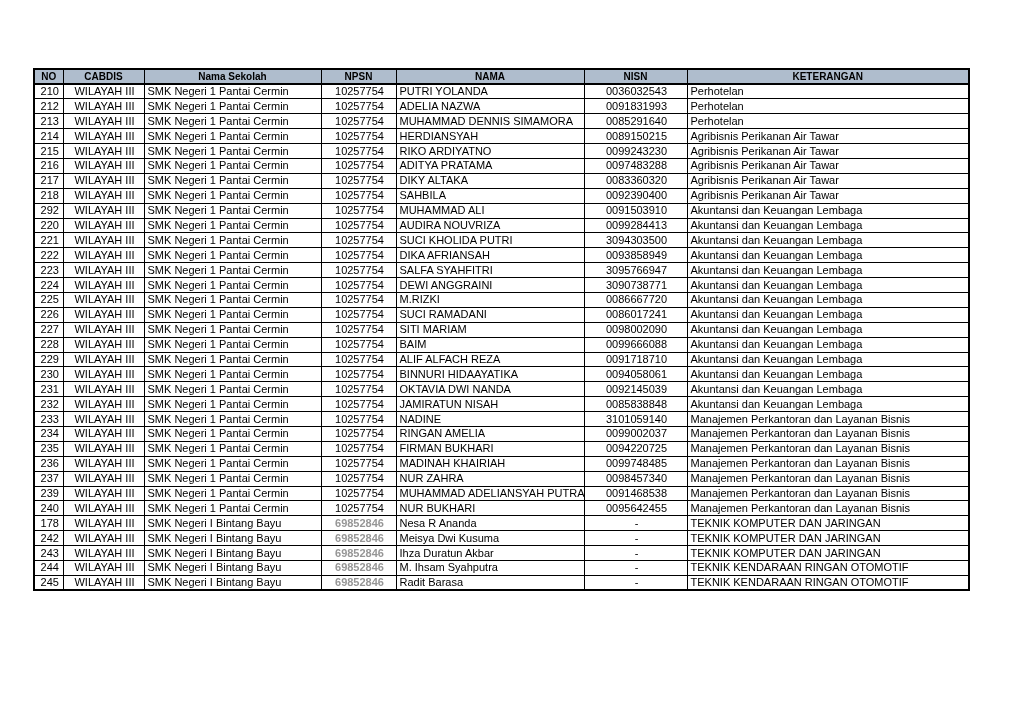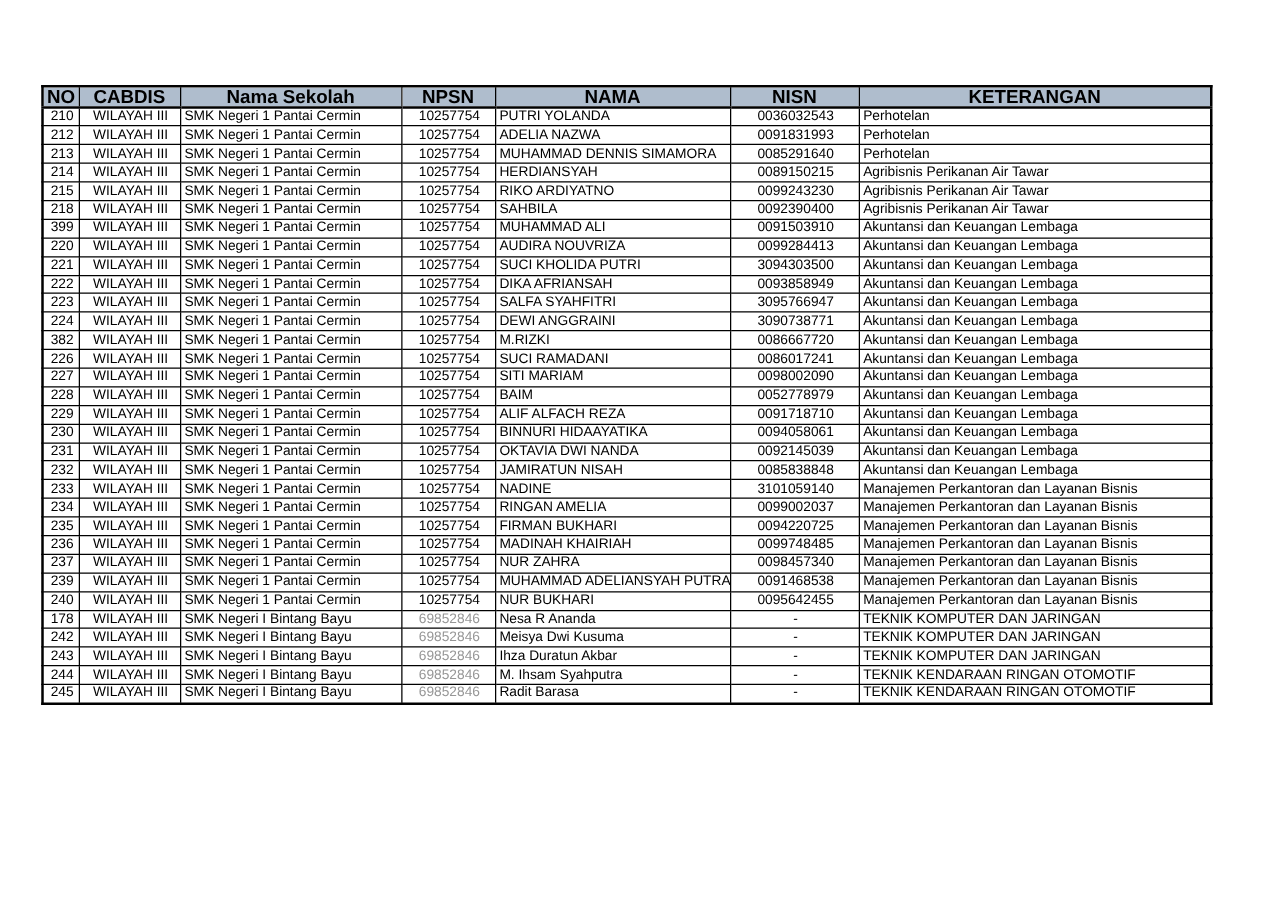--- a/index.html
+++ b/index.html
@@ -33,38 +33,38 @@
     table-layout: fixed;
     border: 2px solid var(--border-color);
     font-size: 11px;
     line-height: 1;
   }
   table.student-table th {
     background: var(--header-bg);
     border: 1px solid var(--border-color);
     border-bottom: 2px solid var(--border-color);
     font-weight: bold;
-    font-size: 15px;
+    font-size: 10px;
     height: 15px;
     text-align: center;
     white-space: nowrap;
     overflow: hidden;
     padding: 0 2px;
   }
   table.student-table td {
     border: 1px solid var(--border-color);
     height: 14.9px;
     white-space: nowrap;
     overflow: hidden;
     padding: 0 1px 0 3px;
     font-size: 11px;
   }
   td.align-center { text-align: center; padding: 0; }
   td.align-left   { text-align: left; }
-  td.npsn-muted   { color: var(--muted-npsn); }
+  td.npsn-muted   { color: var(--muted-npsn); font-weight: bold; }
 </style>
 </head>
 <body>
 
 <div class="page">
   <table class="student-table">
     <colgroup>
       <col style="width:29px">
       <col style="width:81px">
       <col style="width:177px">
@@ -124,30 +124,48 @@
         <tr>
           <td class="align-center">215</td>
           <td class="align-center">WILAYAH III</td>
           <td class="align-left">SMK Negeri 1 Pantai Cermin</td>
           <td class="align-center">10257754</td>
           <td class="align-left">RIKO ARDIYATNO</td>
           <td class="align-center">0099243230</td>
           <td class="align-left">Agribisnis Perikanan Air Tawar</td>
         </tr>
         <tr>
+          <td class="align-center">216</td>
+          <td class="align-center">WILAYAH III</td>
+          <td class="align-left">SMK Negeri 1 Pantai Cermin</td>
+          <td class="align-center">10257754</td>
+          <td class="align-left">ADITYA PRATAMA</td>
+          <td class="align-center">0097483288</td>
+          <td class="align-left">Agribisnis Perikanan Air Tawar</td>
+        </tr>
+        <tr>
+          <td class="align-center">217</td>
+          <td class="align-center">WILAYAH III</td>
+          <td class="align-left">SMK Negeri 1 Pantai Cermin</td>
+          <td class="align-center">10257754</td>
+          <td class="align-left">DIKY ALTAKA</td>
+          <td class="align-center">0083360320</td>
+          <td class="align-left">Agribisnis Perikanan Air Tawar</td>
+        </tr>
+        <tr>
           <td class="align-center">218</td>
           <td class="align-center">WILAYAH III</td>
           <td class="align-left">SMK Negeri 1 Pantai Cermin</td>
           <td class="align-center">10257754</td>
           <td class="align-left">SAHBILA</td>
           <td class="align-center">0092390400</td>
           <td class="align-left">Agribisnis Perikanan Air Tawar</td>
         </tr>
         <tr>
-          <td class="align-center">399</td>
+          <td class="align-center">292</td>
           <td class="align-center">WILAYAH III</td>
           <td class="align-left">SMK Negeri 1 Pantai Cermin</td>
           <td class="align-center">10257754</td>
           <td class="align-left">MUHAMMAD ALI</td>
           <td class="align-center">0091503910</td>
           <td class="align-left">Akuntansi dan Keuangan Lembaga</td>
         </tr>
         <tr>
           <td class="align-center">220</td>
           <td class="align-center">WILAYAH III</td>
@@ -187,21 +205,21 @@
         <tr>
           <td class="align-center">224</td>
           <td class="align-center">WILAYAH III</td>
           <td class="align-left">SMK Negeri 1 Pantai Cermin</td>
           <td class="align-center">10257754</td>
           <td class="align-left">DEWI ANGGRAINI</td>
           <td class="align-center">3090738771</td>
           <td class="align-left">Akuntansi dan Keuangan Lembaga</td>
         </tr>
         <tr>
-          <td class="align-center">382</td>
+          <td class="align-center">225</td>
           <td class="align-center">WILAYAH III</td>
           <td class="align-left">SMK Negeri 1 Pantai Cermin</td>
           <td class="align-center">10257754</td>
           <td class="align-left">M.RIZKI</td>
           <td class="align-center">0086667720</td>
           <td class="align-left">Akuntansi dan Keuangan Lembaga</td>
         </tr>
         <tr>
           <td class="align-center">226</td>
           <td class="align-center">WILAYAH III</td>
@@ -219,21 +237,21 @@
           <td class="align-left">SITI MARIAM</td>
           <td class="align-center">0098002090</td>
           <td class="align-left">Akuntansi dan Keuangan Lembaga</td>
         </tr>
         <tr>
           <td class="align-center">228</td>
           <td class="align-center">WILAYAH III</td>
           <td class="align-left">SMK Negeri 1 Pantai Cermin</td>
           <td class="align-center">10257754</td>
           <td class="align-left">BAIM</td>
-          <td class="align-center">0052778979</td>
+          <td class="align-center">0099666088</td>
           <td class="align-left">Akuntansi dan Keuangan Lembaga</td>
         </tr>
         <tr>
           <td class="align-center">229</td>
           <td class="align-center">WILAYAH III</td>
           <td class="align-left">SMK Negeri 1 Pantai Cermin</td>
           <td class="align-center">10257754</td>
           <td class="align-left">ALIF ALFACH REZA</td>
           <td class="align-center">0091718710</td>
           <td class="align-left">Akuntansi dan Keuangan Lembaga</td>

